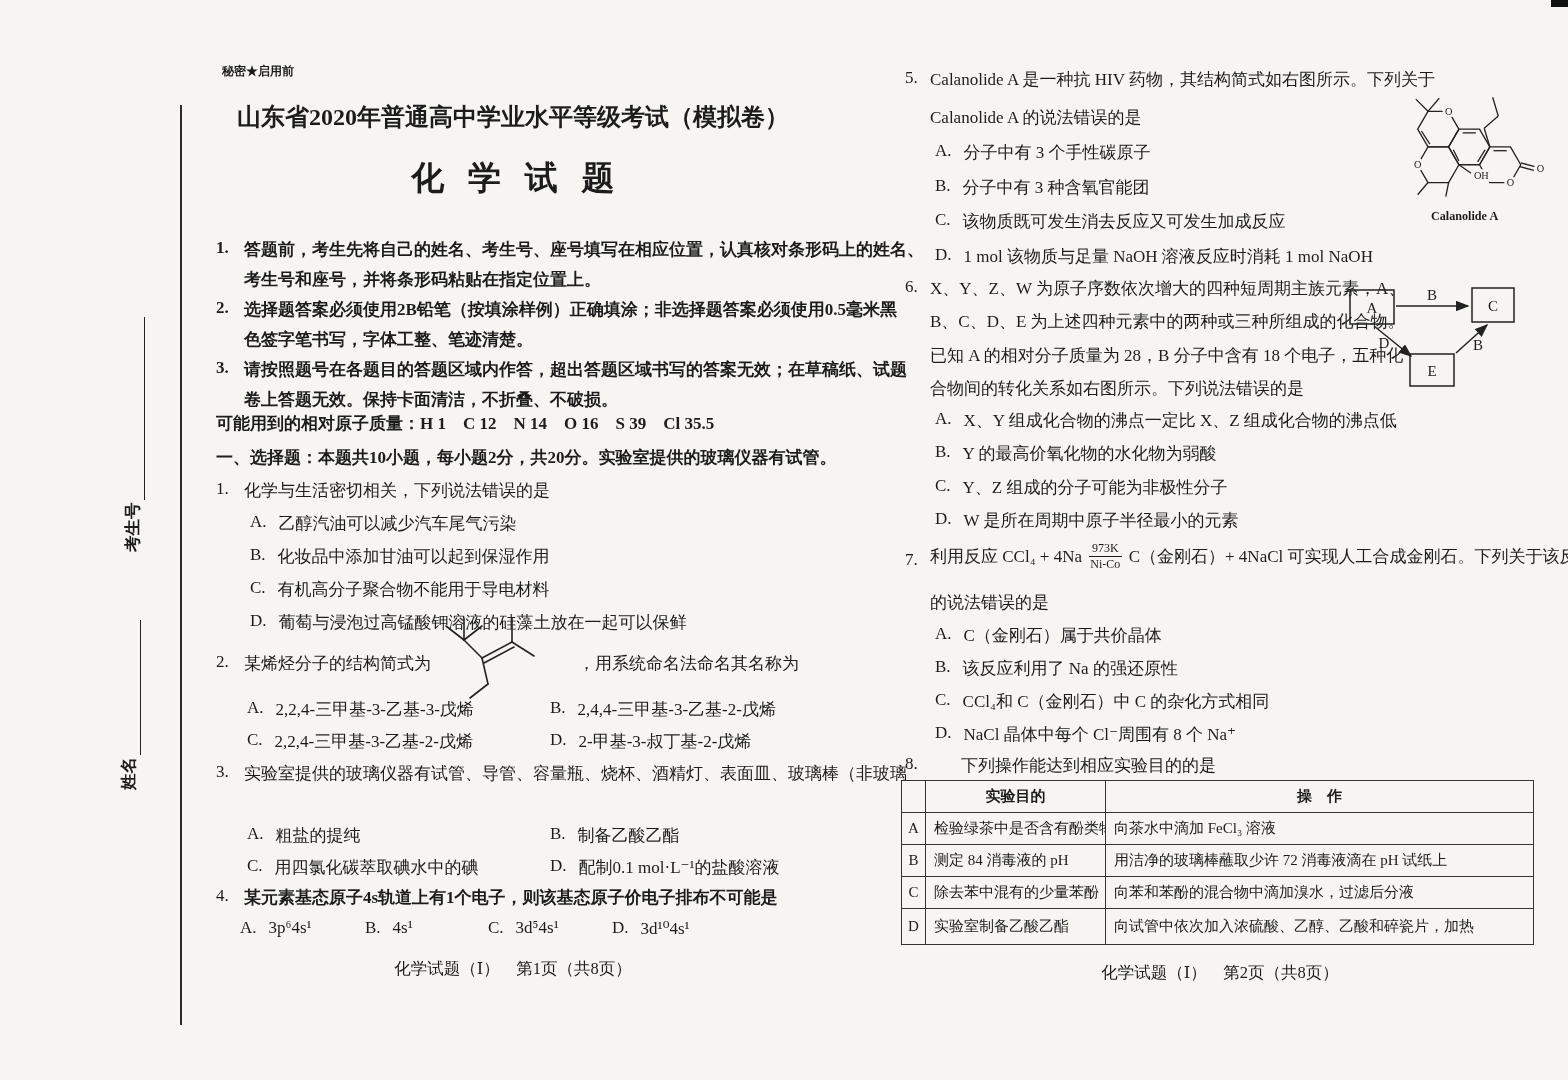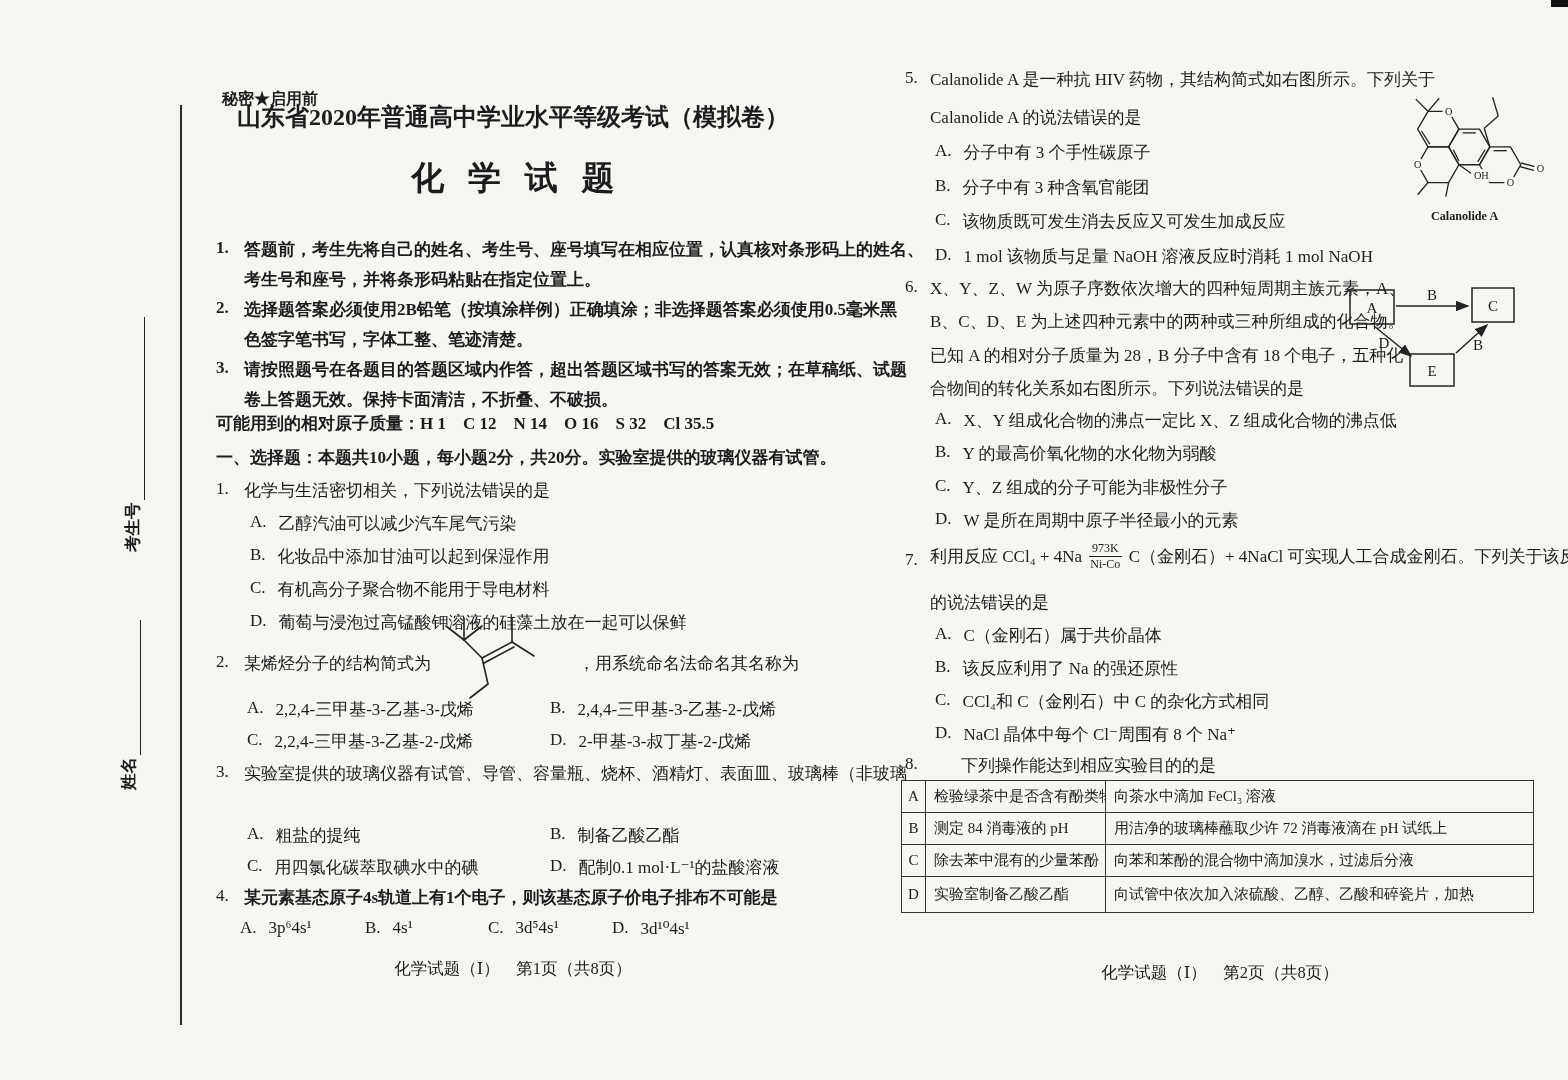--- a/index.html
+++ b/index.html
@@ -1,20 +1,20 @@
 <!DOCTYPE html>
 <html><head>
 <meta charset="utf-8">
 <style>
   html,body{margin:0;padding:0;background:#f6f5f2;}
   .sheet{position:relative;width:1568px;height:1080px;background:#f6f5f2;overflow:hidden;
          font-family:"Liberation Serif","DejaVu Serif",serif;color:#1c1c1c;}
   .abs{position:absolute;}
   .b{font-weight:700;}
-  .fs16{font-size:16px;margin-top:26px;}
+  .fs16{font-size:12px;}
   .center{text-align:center;}
   .nowrap{white-space:nowrap;}
   .opt{position:absolute;display:flex;gap:12px;font-size:17px;white-space:nowrap;}
   .numcell{position:absolute;font-size:17px;}
   .stemline{position:absolute;font-size:17px;white-space:nowrap;}
   .rule-v{position:absolute;width:2px;background:#2b2b2b;}
   .vlabel{position:absolute;display:flex;align-items:baseline;gap:2px;height:26px;
           transform:rotate(-90deg);transform-origin:0 0;font-size:16.5px;font-weight:600;white-space:nowrap;}
   .vlabel .uline{flex:1;border-bottom:1.6px solid #222;align-self:flex-end;margin-bottom:3px;}
   .frac{display:inline-flex;flex-direction:column;align-items:center;font-size:12px;line-height:1.2;margin:0 7px;}
@@ -59,21 +59,21 @@
   <div class="stemline b" style="left:244px;top:268px;">考生号和座号，并将条形码粘贴在指定位置上。</div>
 
   <div class="numcell b" style="left:216px;top:298px;">2.</div>
   <div class="stemline b" style="left:244px;top:298px;">选择题答案必须使用2B铅笔（按填涂样例）正确填涂；非选择题答案必须使用0.5毫米黑</div>
   <div class="stemline b" style="left:244px;top:328px;">色签字笔书写，字体工整、笔迹清楚。</div>
 
   <div class="numcell b" style="left:216px;top:358px;">3.</div>
   <div class="stemline b" style="left:244px;top:358px;">请按照题号在各题目的答题区域内作答，超出答题区域书写的答案无效；在草稿纸、试题</div>
   <div class="stemline b" style="left:244px;top:388px;">卷上答题无效。保持卡面清洁，不折叠、不破损。</div>
 
-  <div class="stemline b" style="left:216px;top:412px;">可能用到的相对原子质量：H 1　C 12　N 14　O 16　S 32　Cl 35.5</div>
+  <div class="stemline b" style="left:216px;top:412px;">可能用到的相对原子质量：H 1　C 12　N 14　O 16　S 39　Cl 35.5</div>
 
   <div class="stemline b" style="left:216px;top:446px;">一、选择题：本题共10小题，每小题2分，共20分。实验室提供的玻璃仪器有试管。</div>
 
   <div class="numcell" style="left:216px;top:479px;">1.</div>
   <div class="stemline" style="left:244px;top:479px;">化学与生活密切相关，下列说法错误的是</div>
   <div class="opt" style="left:250px;top:512px;">
       <span>A.</span>
       <span>乙醇汽油可以减少汽车尾气污染</span>
     </div>
   <div class="opt" style="left:250px;top:545px;">
@@ -290,20 +290,25 @@
   <div class="numcell" style="left:905px;top:754px;">8.</div>
   <div class="stemline" style="left:961px;top:754px;">下列操作能达到相应实验目的的是</div>
 
   <table class="exp" style="left:901px;top:780px;width:632px;">
     <colgroup>
         <col style="width:24px;">
         <col style="width:180px;">
         <col style="width:428px;">
       </colgroup>
     <tbody>
+        <tr style="height:32px;">
+      <th></th>
+      <th>实验目的</th>
+      <th>操　作</th>
+    </tr>
     <tr style="height:32px;">
       <td class="letter">A</td>
       <td>检验绿茶中是否含有酚类物质</td>
       <td>向茶水中滴加 FeCl₃ 溶液</td>
     </tr>
     <tr style="height:32px;">
       <td class="letter">B</td>
       <td>测定 84 消毒液的 pH</td>
       <td>用洁净的玻璃棒蘸取少许 72 消毒液滴在 pH 试纸上</td>
     </tr>

